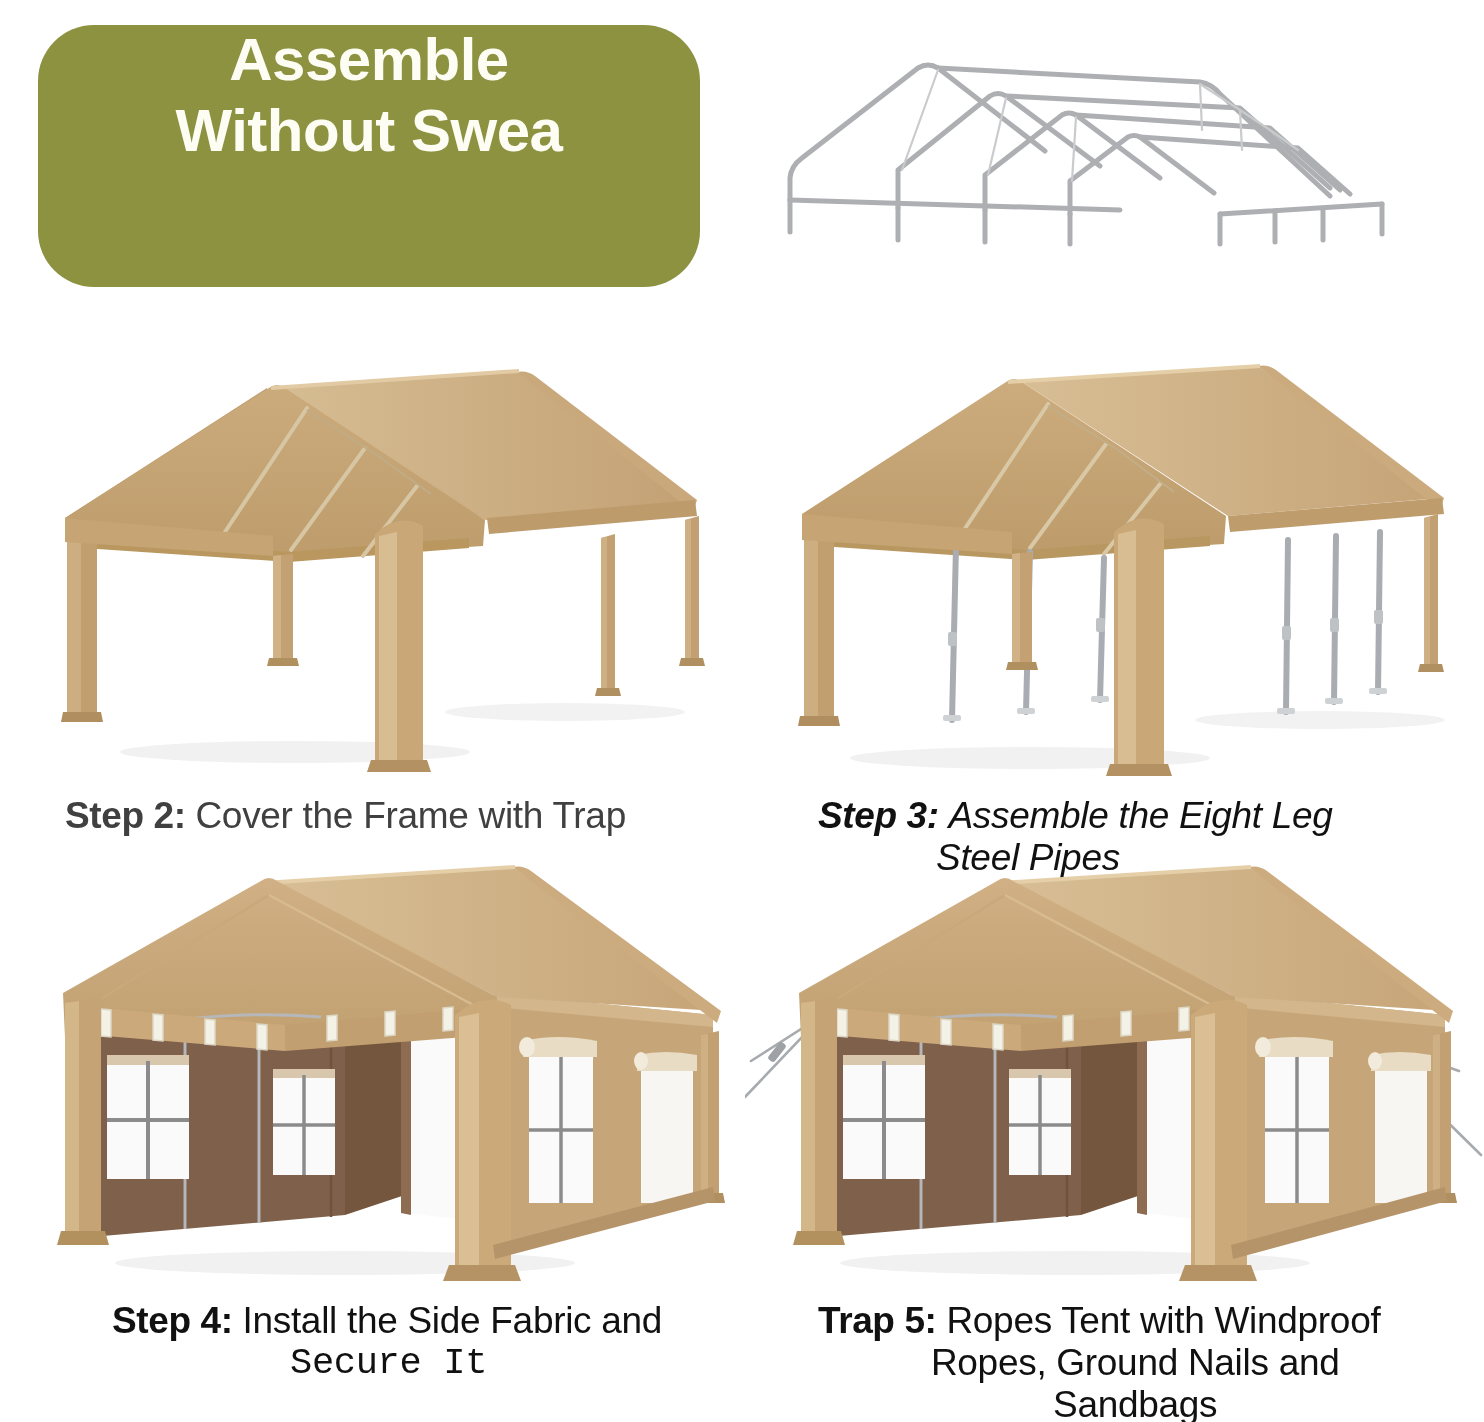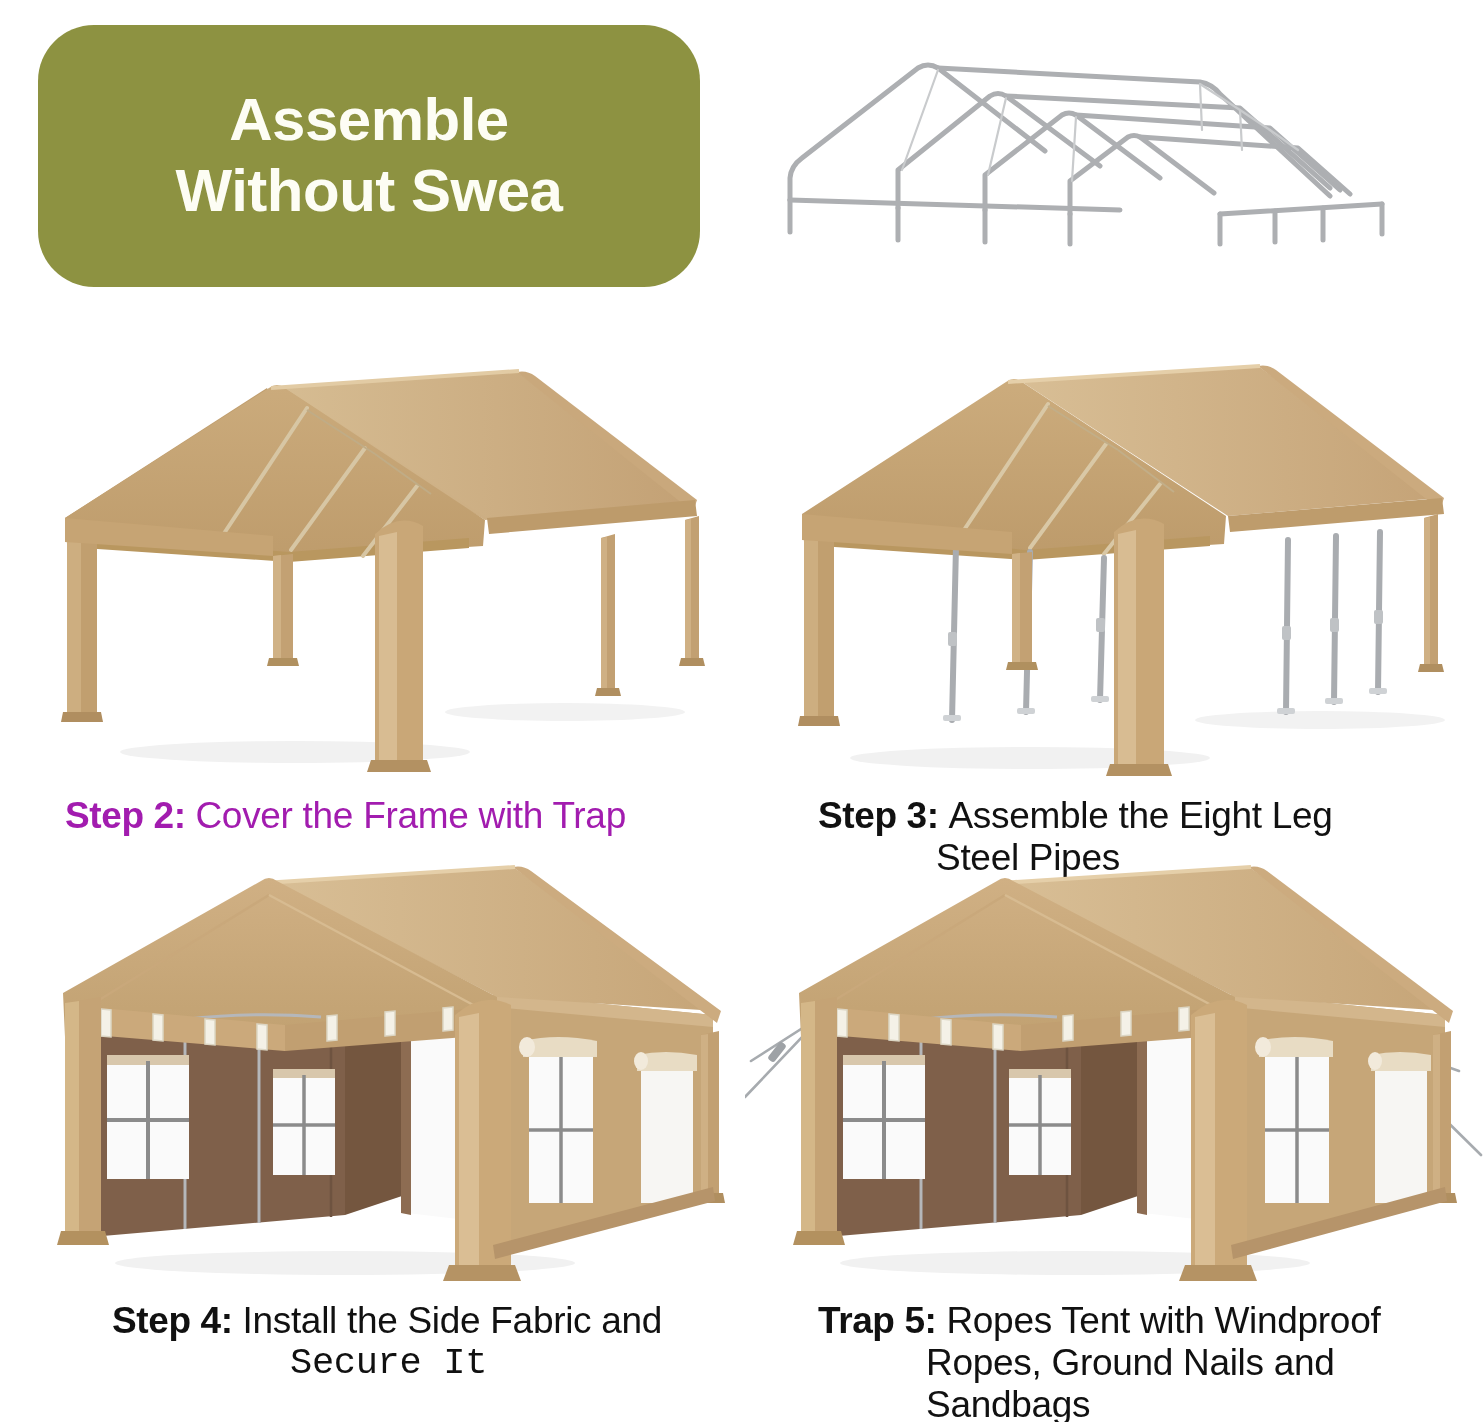--- a/index.html
+++ b/index.html
@@ -10,48 +10,48 @@
     font-family:"Liberation Sans", sans-serif;
     overflow:hidden;
     position:relative;
   }
   .page{position:relative;width:1484px;height:1422px;}
 
   
   .badge{
     position:absolute;left:38px;top:25px;width:662px;height:262px;
     border-radius:56px;
-    display:flex;align-items:center;justify-content:center;
+    display:flex;justify-content:center;
     text-align:center;
   }
   .badge-text{
     color:#fdfdf4;
     font-size:60px;
     font-weight:bold;
     line-height:1.18;
     letter-spacing:-0.5px;
     padding:0 24px;
     white-space:pre-line;
   }
 
   
   .caption{position:absolute;color:#111111;}
   .caption .lead{font-weight:bold;font-size:37px;letter-spacing:-0.4px;}
   .caption .desc{font-weight:normal;font-size:37px;letter-spacing:-0.3px;}
   .caption .line2{display:block;font-weight:normal;font-size:37px;letter-spacing:-0.3px;}
 
   .cap1{left:818px;top:293px;}
   .cap2{left:65px;top:795px;}
-  .cap3{left:818px;top:795px;}
+  .cap3{left:818px;top:795px;font-style:italic;}
   .cap4{left:65px;top:1300px;}
   .cap5{left:818px;top:1300px;}
 
   .cap3 .line2{margin-left:118px;}
   .cap4 .line2{margin-left:178px;font-family:Liberation Mono, monospace;}
-  .cap5 .line2{margin-left:108px;}
+  .cap5 .line2{margin-left:72px;text-align:center;}
 
   
   .illus{position:absolute;}
   .fig1{left:770px;top:18px;width:700px;height:265px;}
   .fig2{left:45px;top:360px;width:690px;height:420px;}
   .fig3{left:780px;top:360px;width:700px;height:420px;}
   .fig4{left:45px;top:865px;width:700px;height:425px;}
   .fig5{left:745px;top:865px;width:740px;height:425px;}
 
   svg{display:block;width:100%;height:100%;}
@@ -178,21 +178,21 @@
       <path d="M556 178 L556 330 L562 330 L562 177 Z" fill="#CFB084"></path>
       <path d="M552 328 L574 328 L576 336 L550 336 Z" fill="#B08F60"></path>
       <path d="M640 160 L640 300 L654 300 L654 156 Z" fill="#C2A072"></path>
       <path d="M640 160 L640 300 L646 300 L646 159 Z" fill="#CFB084"></path>
       <path d="M636 298 L658 298 L660 306 L634 306 Z" fill="#B08F60"></path>
 
       <path d="M20 158 L228 176 L228 196 L20 182 Z" fill="#C6A474"></path>
     </svg>
   </div>
 
-  <div class="caption cap2" style="color: #a21caf;">
+  <div class="caption cap2" style="color: #404040;">
     <span class="lead">Step 2: </span>
     <span class="desc">Cover the Frame with Trap</span>
   </div>
 
   <div class="illus fig3">
     <svg viewBox="0 0 700 420" xmlns="http://www.w3.org/2000/svg">
       <defs>
         <linearGradient id="roofR3" x1="0" y1="0" x2="1" y2="0">
           <stop offset="0%" stop-color="#D8BE95"></stop>
             <stop offset="100%" stop-color="#C5A377"></stop>

